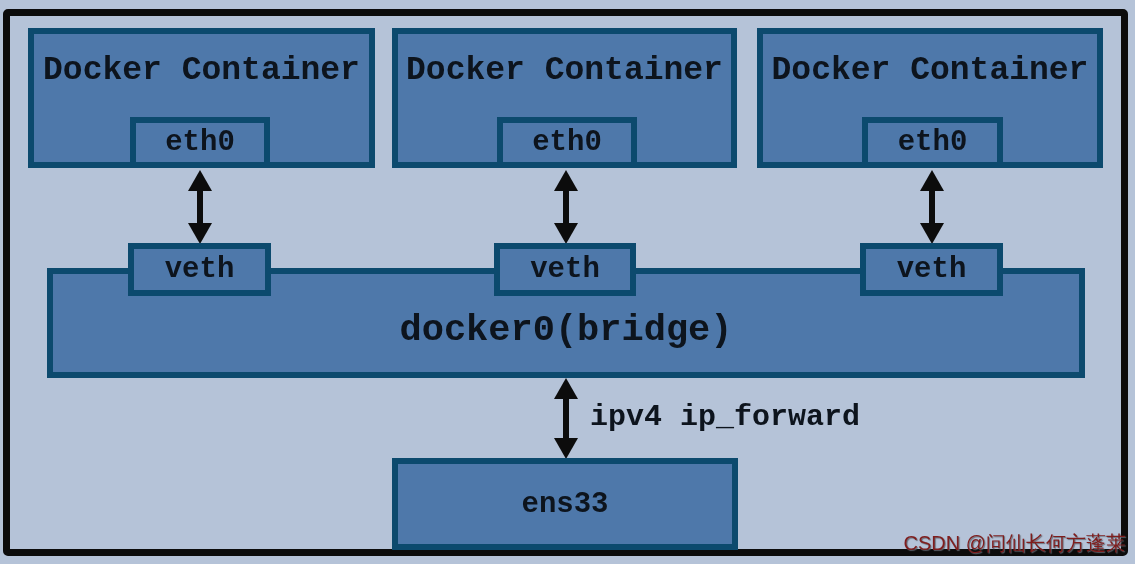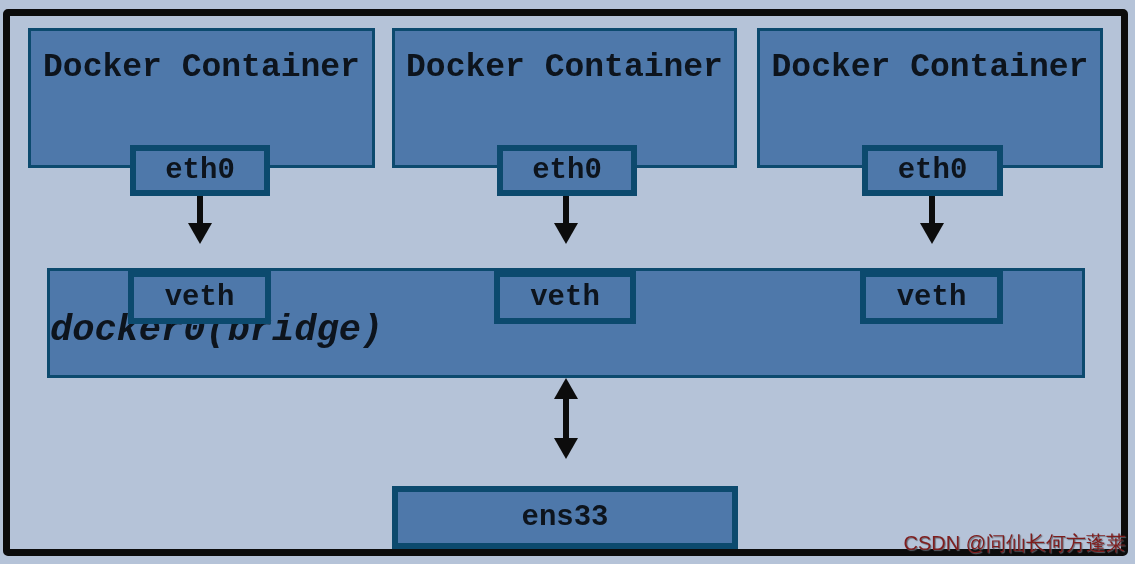--- a/index.html
+++ b/index.html
@@ -13,43 +13,41 @@
   }
   .host-rect{
     position:absolute;left:3px;top:9px;
     width:1111px;height:533px;
     border:7px solid #0c0c0c;border-radius:5px;
     background:#b5c3d8;
   }
   .box{
     position:absolute;
     background:#4e78aa;
-    border:3px solid #0c4a6e;
+    border:6px solid #0c4a6e;
     box-sizing:border-box;
   }
   .container-box .title{
     position:absolute;left:0;right:0;top:18px;
     text-align:center;
     font-size:33px;font-weight:700;
     letter-spacing:0px;
     white-space:nowrap;
   }
   .small-box{
     border-width:6px;
     display:flex;align-items:center;justify-content:center;
     font-size:29px;font-weight:700;
     z-index:3;
-    margin-top:28px;
   }
   .bridge-box{
-    display:flex;align-items:center;
+    display:flex;align-items:center;justify-content:center;
     padding-top:14px;
     font-size:37px;font-weight:700;
     z-index:1;
-    font-style:italic;
   }
   .arrow{position:absolute;z-index:2;}
   .flabel{
     position:absolute;
     font-size:30px;font-weight:700;
     white-space:nowrap;
   }
   .host-label{
     position:absolute;left:38px;top:450px;
     font-size:54px;font-weight:700;
@@ -119,21 +117,22 @@
   <div class="box small-box" style="left:860px;top:243px;width:143px;height:53px;">
     <span>veth</span>
   </div>
 
   <svg class="arrow" style="left:552px;top:378px;" width="28" height="81" viewBox="0 0 28 81">
     <polygon points="14,0 26,21 2,21" fill="#0c0c0c"></polygon>
     <polygon points="14,81 26,60 2,60" fill="#0c0c0c"></polygon>
     <rect x="11" y="14" width="6" height="53" fill="#0c0c0c"></rect>
   </svg>
 
+  <div class="flabel" style="left:590px;top:400px;">ipv4 ip_forward</div>
 
-  <div class="box small-box" style="left:392px;top:458px;width:346px;height:63px;border-width:6px;">
+  <div class="box small-box" style="left:392px;top:458px;width:346px;height:92px;border-width:6px;">
     <span>ens33</span>
   </div>
 
 
   <div class="watermark">CSDN @问仙长何方蓬莱</div>
 
 </div>
 
 </body></html>

